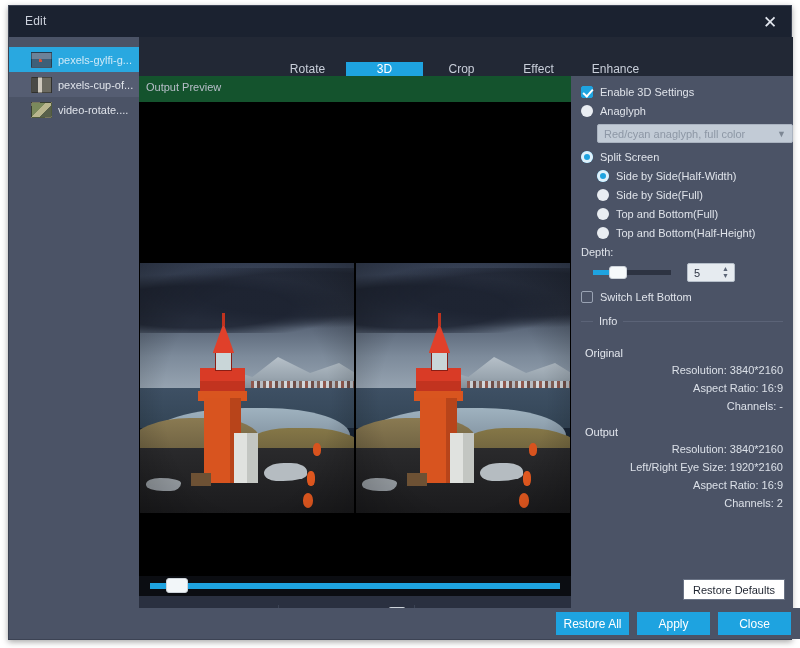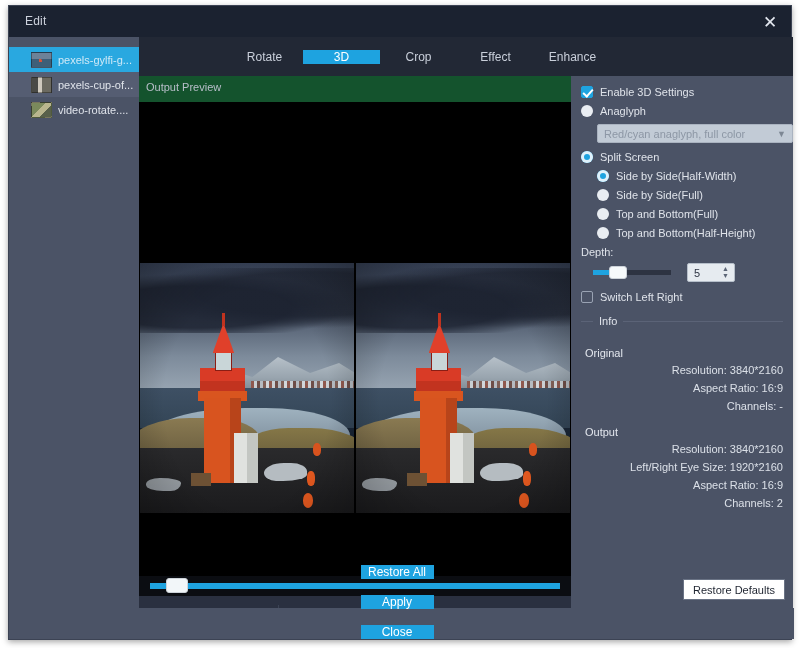--- a/index.html
+++ b/index.html
@@ -89,21 +89,22 @@
   .main {
     position: absolute; left: 130px; top: 31px;
     width: 654px; height: 573px;
     background: #171c26;
   }
   .tabbar {
     position: absolute; left: 0; top: 0;
     width: 654px; height: 39px;
     background: #222835;
     display: flex;
-    align-items: center;
+    align-items: flex-end;
+    padding-left: 43px;
   }
   .tab-spacer { width: 87px; flex: 0 0 auto; }
   .tab {
     min-width: 77px;
     padding: 0 14px;
     display: flex; align-items: center; justify-content: center;
     font-size: 12px; color: #c9cfda;
     cursor: pointer;
   }
   .tab.active { background: #1ea3e0; color: #ffffff; }
@@ -410,25 +411,25 @@
     position: absolute; right: 8px; bottom: 10px;
     height: 21px; padding: 0 9px;
     display: flex; align-items: center;
     background: #ffffff; color: #1e2430;
     border: 1px solid #6a7385;
     font-size: 11px; cursor: pointer;
   }
 
   
   .footer {
-    position: absolute; left: 1px; bottom: 0;
+    position: absolute; left: 8px; bottom: 0;
     width: 784px; height: 31px;
     background: #4b5366;
     display: flex; align-items: center; justify-content: flex-end;
-    padding-right: 10px; gap: 16px; flex-direction: column;
+    padding-right: 10px; gap: 8px;
   }
   .fbtn {
     min-width: 73px; height: 23px;
     background: #1ea3e0; color: #ffffff;
     border: none; font-size: 12px;
     font-family: "Liberation Sans", sans-serif;
     display: flex; align-items: center; justify-content: center;
     cursor: pointer;
   }
 </style>
@@ -633,21 +634,21 @@
             <span>5</span>
             <span class="arrows">
               <span>▲</span>
               <span>▼</span>
             </span>
           </div>
         </div>
 
         <div class="row">
           <span class="checkbox"></span>
-          <span>Switch Left Right</span>
+          <span>Switch Left Bottom</span>
         </div>
 
         <div class="info-box">
           <div class="info-legend">Info</div>
 
           <div class="info-group">
             <div class="info-head">Original</div>
             <div class="info-line">Resolution: 3840*2160</div>
             <div class="info-line">Aspect Ratio: 16:9</div>
             <div class="info-line">Channels: -</div>

